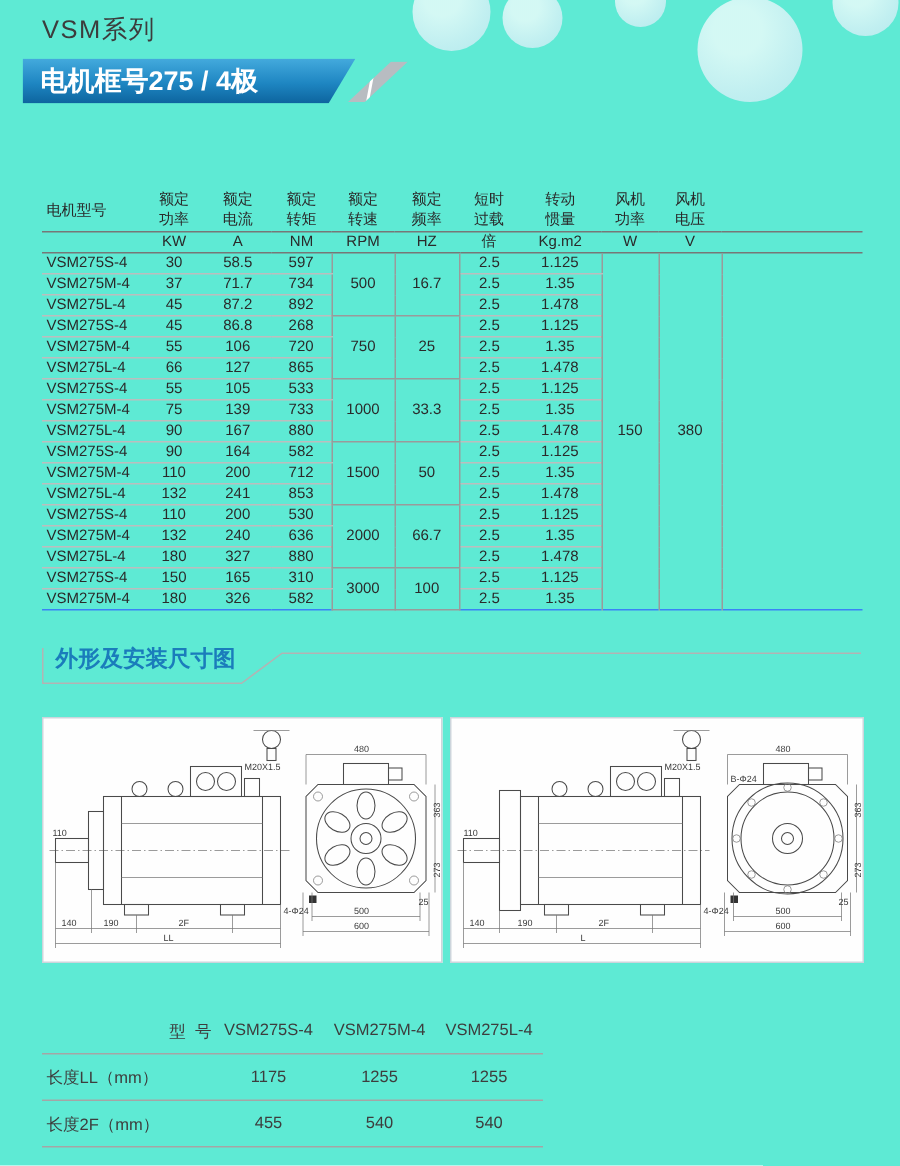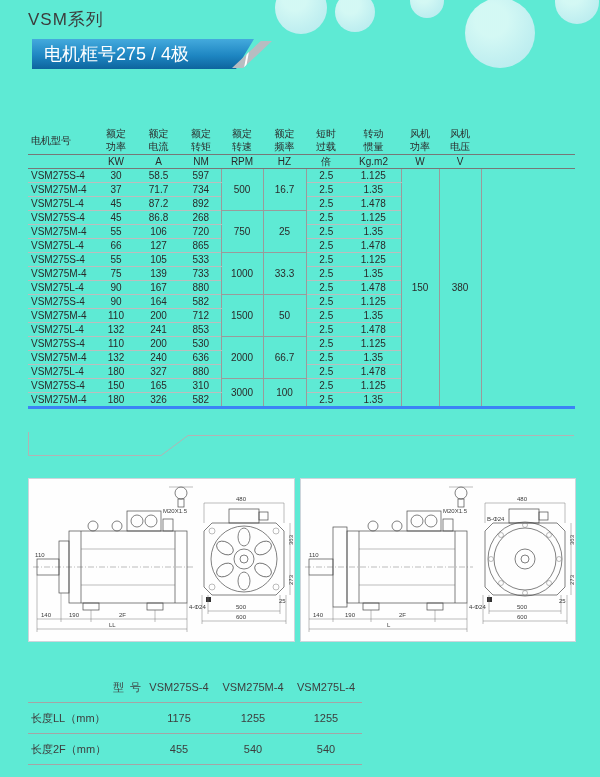--- a/index.html
+++ b/index.html
@@ -9,34 +9,34 @@
   
   .bubble{position:absolute;border-radius:50%;
           background:radial-gradient(circle at 38% 32%, #fbfdff 25%, #e2f1fa 65%, #d2e8f5 100%);
           opacity:.75;}
 
   
   .series-title{position:absolute;left:28px;top:8px;font-size:17px;color:#3c3c3c;letter-spacing:1px;}
   .banner{position:absolute;left:15px;top:39px;width:222px;height:30px;
           background:linear-gradient(180deg,#44aadd 0%,#1e86c2 55%,#0d649e 100%);
           clip-path:polygon(0 0,100% 0,calc(100% - 18px) 100%,0 100%);
-          color:#fff;font-size:18px;font-weight:normal;line-height:30px;padding-left:12px;box-sizing:border-box;margin-left:17px;}
+          color:#fff;font-size:18px;font-weight:bold;line-height:30px;padding-left:12px;box-sizing:border-box;}
   .banner-slash{position:absolute;left:232px;top:41px;width:40px;height:27px;background:#b8bcc1;
           clip-path:polygon(72% 0,100% 0,28% 100%,0 100%);}
   .banner-slash:after{content:"";position:absolute;left:12px;top:0;width:7px;height:27px;background:#fff;
           clip-path:polygon(72% 0,100% 0,28% 100%,0 100%);}
 
   
   .section-hd{position:absolute;left:28px;width:547px;height:28px;}
   .section-hd h2{margin:0;padding:0 0 0 9px;font-size:15px;font-weight:bold;color:#1a7cbb;line-height:20px;}
   .section-hd svg{position:absolute;left:0;top:0;}
 
   
   .spec-table{position:absolute;left:28px;top:126px;width:547px;border-collapse:collapse;
-              font-size:10px;color:#2a2a2a;border-bottom:3px solid #3b82f6;}
+              font-size:10px;color:#2a2a2a;border-bottom:1px solid #3b82f6;}
   .spec-table th{font-weight:normal;text-align:center;white-space:pre-line;vertical-align:middle;
                  padding:1px 0;line-height:1.3;}
   .spec-table th.model-h{text-align:left;padding-left:3px;}
   .spec-table tr.units th{border-top:1px solid #777;border-bottom:1px solid #777;height:13px;line-height:13px;padding:0;}
   .spec-table td{height:13px;text-align:center;padding:0;border-bottom:1px solid #bdbdbd;}
   .spec-table td.model{text-align:left;padding-left:3px;}
   .spec-table td.vcol{border-left:1px solid #9a9a9a;border-right:1px solid #9a9a9a;border-bottom:1px solid #9a9a9a;}
   .spec-table td.span-all{border-bottom:none;}
   .spec-table td.extra{border:none;}
   .spec-table tbody tr:last-child td{border-bottom:none;}
@@ -276,20 +276,21 @@
           <td>2.5</td>
           <td>1.35</td>
         </tr>
       </tbody>
   </table>
 
   <div class="section-hd" style="top:430px;">
     <svg width="547" height="28">
       <path d="M0.5,2 L0.5,25.5 L133,25.5 L160,5.5 L546,5.5" stroke="#b3b3b3" stroke-width="1" fill="none"></path>
     </svg>
+    <h2>外形及安装尺寸图</h2>
   </div>
 
   <div class="draw-box left">
     <svg width="265" height="162" viewBox="0 0 265 162">
 
       <line class="cadthin" x1="4" y1="88" x2="164" y2="88" stroke-dasharray="6 2 1 2"></line>
       <rect class="cad" x="8" y="80" width="22" height="16"></rect>
       <rect class="cad" x="30" y="62" width="10" height="52"></rect>
       <rect class="cad" x="40" y="52" width="118" height="72"></rect>
       <line class="cad" x1="52" y1="52" x2="52" y2="124"></line>

